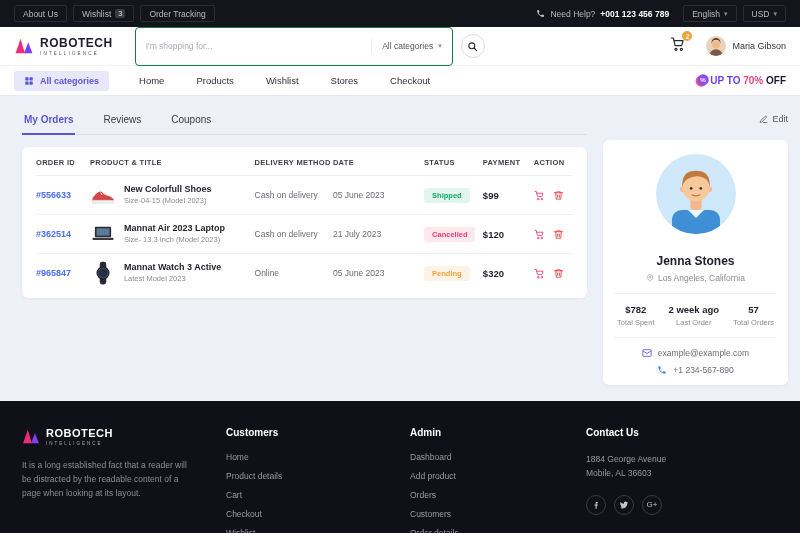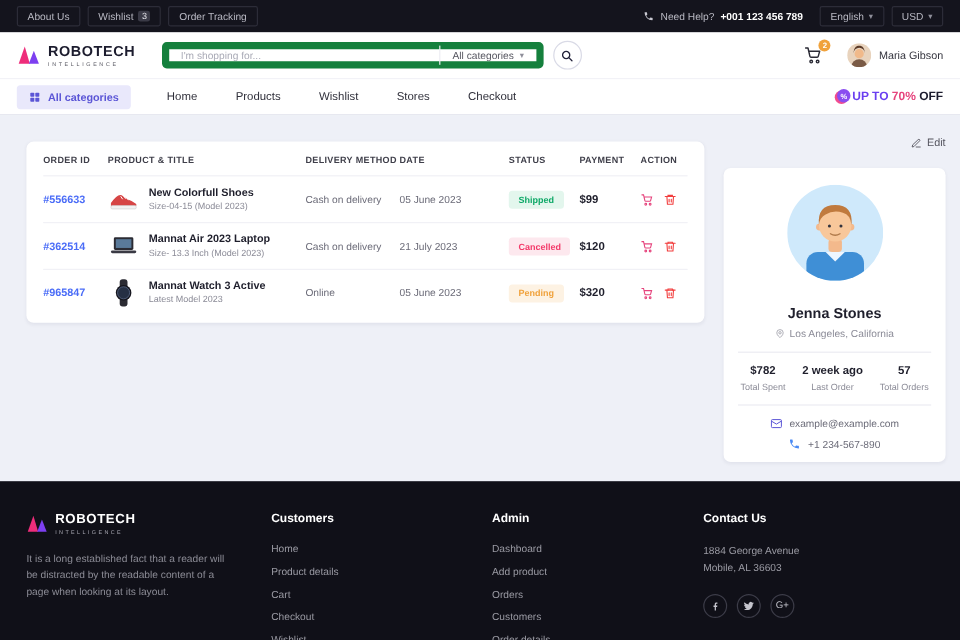--- a/index.html
+++ b/index.html
@@ -16,26 +16,26 @@
   .tb-badge { background:#3a3a46; border-radius:2px; padding:0 3px; font-size:7.5px; color:#e2e2e8; }
   .tb-help { display:flex; align-items:center; gap:5px; margin-right:8px; }
   .tb-help .num { color:#ffffff; font-weight:bold; }
   .chev { font-size:7px; color:#8f8f9a; }
 
   
   .header { height:38px; background:#fff; display:flex; align-items:center; padding:0 14px; }
   .brand { display:flex; align-items:center; gap:6px; }
   .brand-name { font-size:12px; font-weight:bold; letter-spacing:.5px; color:#1c1c2e; line-height:1; }
   .brand-sub { font-size:4.5px; letter-spacing:2.2px; color:#55555f; margin-top:2px; }
-  .searchbar { margin-left:22px; display:flex; align-items:center; border:6px solid #15803d; border-radius:4px; height:22px; width:318px; background:#fff; }
+  .searchbar { margin-left:22px; display:flex; align-items:center; border:1px solid #15803d; border-radius:4px; height:39px; width:318px; background:#fff; }
   .searchbar input { border:0; outline:none; flex:1; font-size:8.5px; padding:0 10px; color:#333; font-family:inherit; background:transparent; }
   .searchbar input::placeholder { color:#a9aab6; }
   .search-cat { display:flex; align-items:center; gap:5px; font-size:8.5px; color:#55555f; padding:0 10px; border-left:1px solid #ededf3; height:16px; white-space:nowrap; }
   .search-btn { width:24px; height:24px; border-radius:50%; border:1px solid #d9dae6; background:#fff; display:flex; align-items:center; justify-content:center; margin-left:8px; cursor:pointer; }
-  .header-right { margin-left:auto; display:flex; align-items:center; gap:20px; }
+  .header-right { margin-left:auto; display:flex; align-items:flex-start; gap:20px; }
   .cart-wrap { position:relative; }
   .cart-badge { position:absolute; top:-5px; right:-6px; background:#f0a23c; color:#fff; font-size:6.5px; font-weight:bold; width:10px; height:10px; border-radius:50%; display:flex; align-items:center; justify-content:center; }
   .user-chip { display:flex; align-items:center; gap:6px; font-size:9px; color:#33333d; }
 
   
   .nav { height:31px; background:#fff; border-top:1px solid #f2f2f7; border-bottom:1px solid #e7e8f0; display:flex; align-items:center; padding:0 14px; }
   .allcat { background:#e9e8fb; color:#5b55d6; font-size:9px; font-weight:bold; padding:5px 10px; border-radius:3px; display:flex; align-items:center; gap:6px; cursor:pointer; }
   .nav-menu { display:flex; gap:32px; margin-left:30px; font-size:9.5px; color:#2b2b36; font-weight:bold; }
   .nav-menu a { font-weight:normal; color:#2f2f3a; font-size:9.5px; }
   .promo { margin-left:auto; display:flex; align-items:center; gap:0; font-size:10px; font-weight:bold; }
@@ -204,20 +204,25 @@
         <circle cx="10" cy="13" r="9" fill="#ee2d7a" opacity=".85"></circle>
         <circle cx="13" cy="11" r="9" fill="#8a4df0"></circle>
         <text x="13" y="14.8" font-size="10" font-weight="bold" fill="#fff" text-anchor="middle" font-family="Liberation Sans, sans-serif">%</text>
       </svg>
     <span><span class="p1">UP TO</span> <span class="p2">70%</span> <span class="p3">OFF</span></span>
   </div>
 </div>
 
 <div class="main">
   <div class="col-left">
+    <div class="tabs">
+      <div class="tab active">My Orders</div>
+      <div class="tab">Reviews</div>
+      <div class="tab">Coupons</div>
+    </div>
 
     <div class="table-card">
       <div class="trow thead">
         <div class="c-id">ORDER ID</div>
         <div class="c-prod">PRODUCT &amp; TITLE</div>
         <div class="c-del">DELIVERY METHOD</div>
         <div class="c-date">DATE</div>
         <div class="c-status">STATUS</div>
         <div class="c-pay">PAYMENT</div>
         <div class="c-act">ACTION</div>

